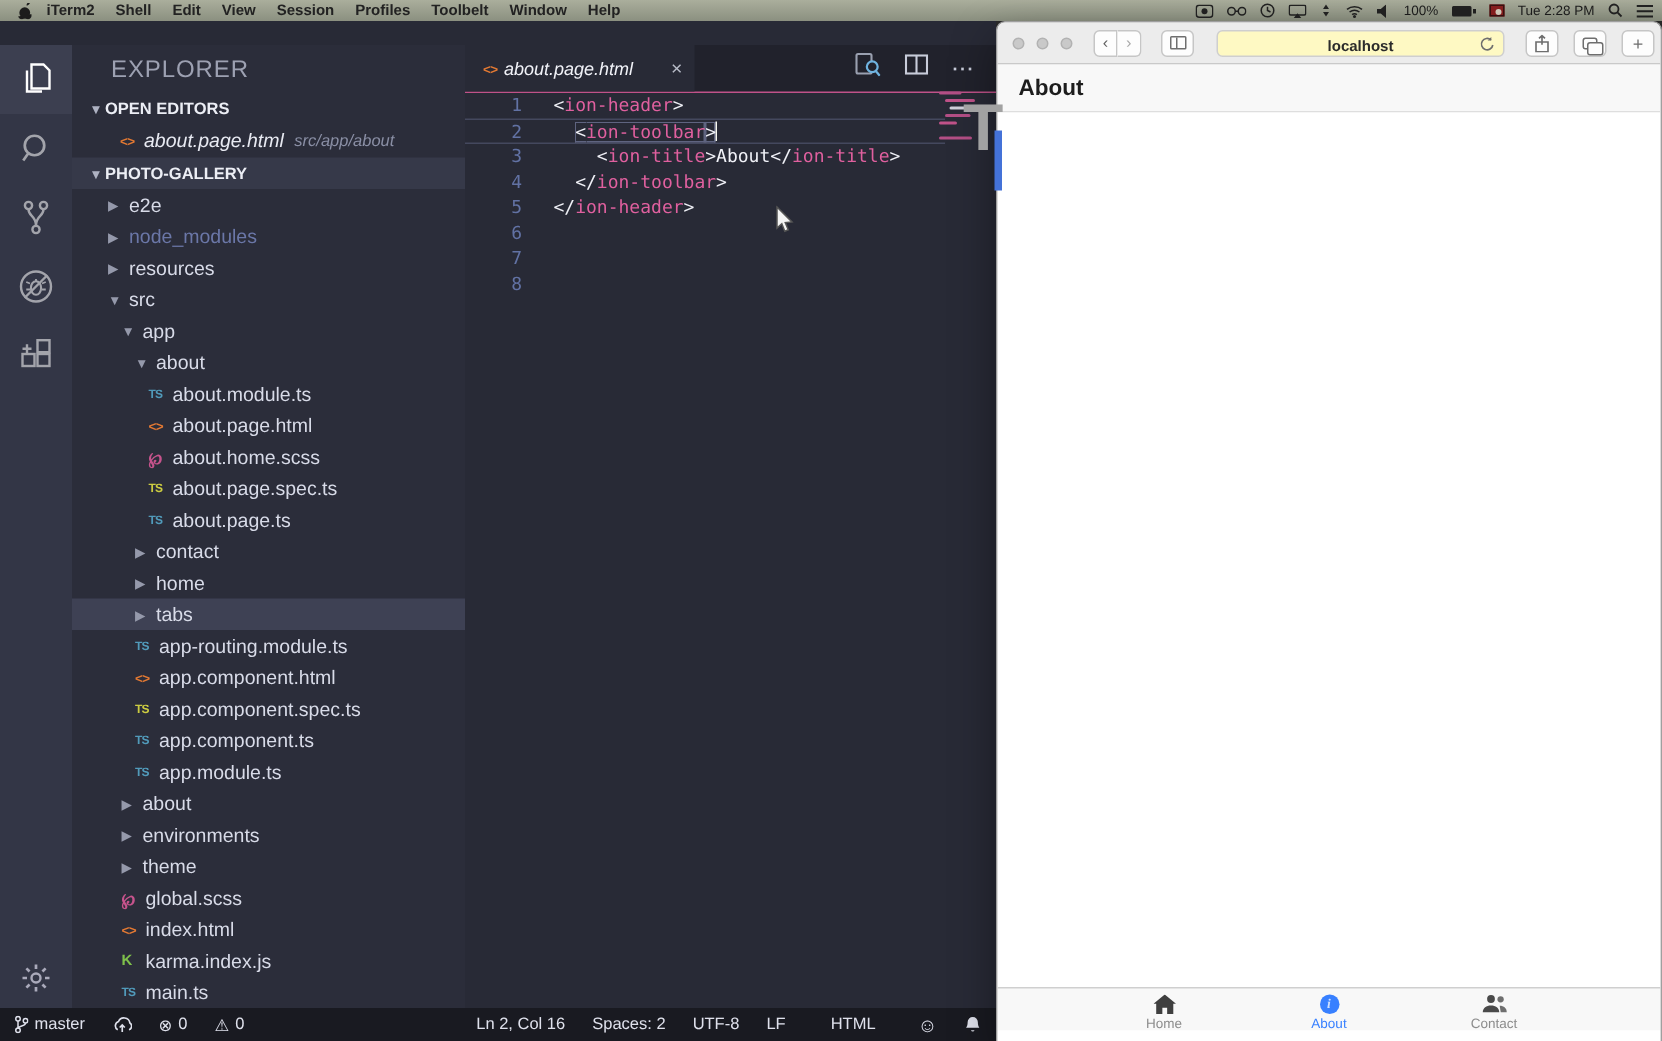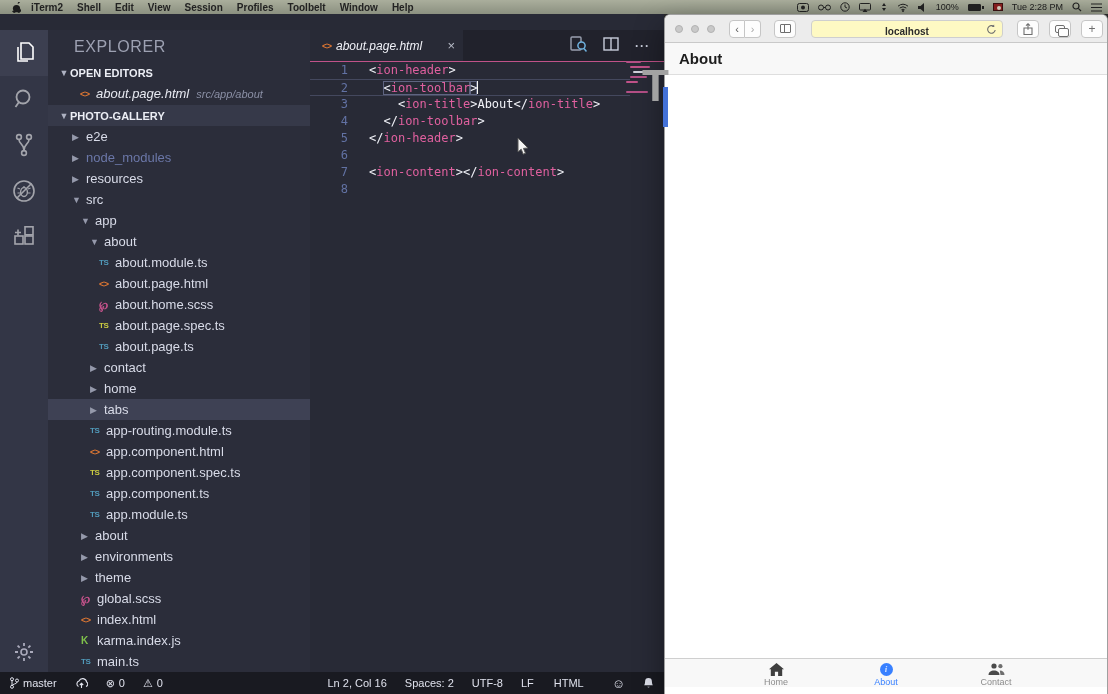--- a/index.html
+++ b/index.html
@@ -450,21 +450,20 @@
             <div class="line">
               <span class="ln">5</span>
               <span class="ct"><span class="p">&lt;/</span><span class="t">ion-header</span><span class="p">&gt;</span></span>
             </div>
             <div class="line">
               <span class="ln">6</span>
               <span class="ct"></span>
             </div>
             <div class="line">
               <span class="ln">7</span>
-              <span class="ct"><span class="p">&lt;</span><span class="t">ion-content</span><span class="p">&gt;</span><span class="p">&lt;/</span><span class="t">ion-content</span><span class="p">&gt;</span></span>
             </div>
             <div class="line">
               <span class="ln">8</span>
               <span class="ct"></span>
             </div>
           </div>
         <div class="mm-marks">
           <i style="top:0;   left:2px;  width:15px; background:#b44f86;"></i>
           <i style="top:5px; left:6px;  width:20px; background:#c05289;"></i>
           <i style="top:10px;left:9px;  width:14px; background:#d0d0da;"></i>
@@ -496,21 +495,21 @@
         <span>0</span>
       </span>
       <span class="sb-item">
         <span class="sb-sym">⚠</span>
         <span>0</span>
       </span>
       <span class="sb-right" id="sb-right">
           <span class="sb-item" style="margin-right: 0px;">Ln 2, Col 16</span>
           <span class="sb-item" style="margin-right: 0px;">Spaces: 2</span>
           <span class="sb-item" style="margin-right: 0px;">UTF-8</span>
-          <span class="sb-item" style="margin-right: 2px;">LF</span>
+          <span class="sb-item" style="margin-right: 12px;">LF</span>
           <span class="sb-item" style="margin-right: 10px;">HTML</span>
           <span class="sb-item" style="margin-right: 0px; font-size: 13px;">☺</span>
           <span class="sb-item" style="margin-right: 0px;">
             <svg width="11" height="12" viewBox="0 0 11 12">
               <path d="M5.5 1a3.4 3.4 0 0 1 3.4 3.4c0 3 1.1 3.8 1.1 3.8H1s1.1-.8 1.1-3.8A3.4 3.4 0 0 1 5.5 1z" fill="#dfe1ec"></path>
               <path d="M4.3 9.8a1.3 1.3 0 0 0 2.4 0" fill="#dfe1ec"></path>
             </svg>
           </span>
         </span>
     </div>

